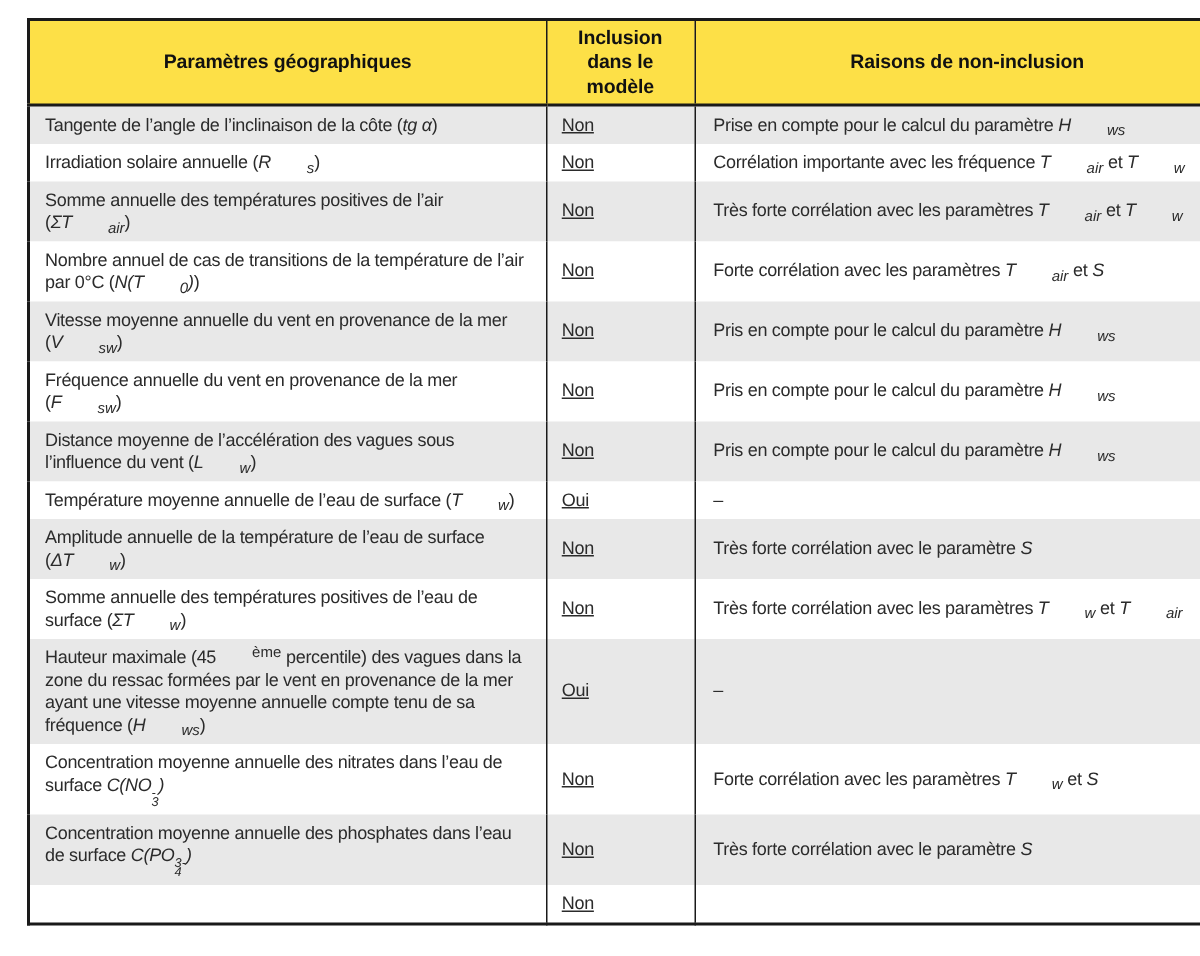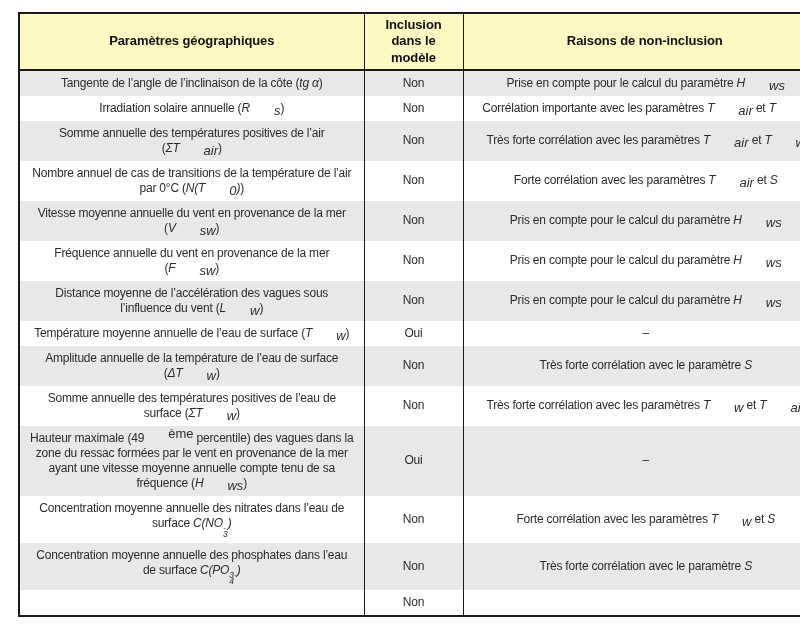--- a/index.html
+++ b/index.html
@@ -24,50 +24,49 @@
   }
   table.tbl {
     border-collapse: collapse;
     table-layout: fixed;
     width: 768px;
     border: 2px solid var(--border);
   }
   th, td {
     border-left: 1px solid var(--border);
     border-right: 1px solid var(--border);
-    text-align: center;
   }
   thead th {
     border-bottom: 2px solid var(--border);
     font-size: 13px;
     font-weight: bold;
     color: var(--header-text);
     text-align: center;
     padding: 3px 6px;
     line-height: 1.25;
     letter-spacing: -0.1px;
-    background: #fef9c3;
+    background: #fde047;
   }
   th.c1, td.c1 { width: 345px; }
   th.c2, td.c2 { width: 99px; }
   th.c3, td.c3 { width: 364px; }
   td {
     font-size: 12px;
     line-height: 1.25;
     letter-spacing: -0.2px;
     padding: 5px 10px;
     vertical-align: middle;
   }
-  td.c2 { text-align: center; }
+  td.c2 { text-align: left; text-decoration: underline; }
   td.c3 { padding-left: 12px; }
   tbody tr:nth-child(odd) td { background: var(--shade); }
   tbody tr:nth-child(even) td { background: #ffffff; }
   .it { font-style: italic; }
   sub, sup {
-    font-size: 13px;
+    font-size: 10px;
     letter-spacing: 0;
     line-height: 0;
     position: relative;
     vertical-align: baseline;
     padding-left: 24px;
   }
   sub { top: 3px; font-style: italic; }
   sup { top: -4px; }
   .stk {
     display: inline-flex;
@@ -95,21 +94,21 @@
     </thead>
     <tbody>
         <tr>
           <td class="c1"><span>Tangente de l’angle de l’inclinaison de la côte (</span><span class="it">tg α</span><span>)</span></td>
           <td class="c2">Non</td>
           <td class="c3"><span>Prise en compte pour le calcul du paramètre </span><span class="it">H</span><sub>ws</sub></td>
         </tr>
         <tr>
           <td class="c1"><span>Irradiation solaire annuelle (</span><span class="it">R</span><sub>s</sub><span>)</span></td>
           <td class="c2">Non</td>
-          <td class="c3"><span>Corrélation importante avec les paramètres </span><span class="it">T</span><sub>air</sub><span> et </span><span class="it">T</span><sub>w</sub></td>
+          <td class="c3"><span>Corrélation importante avec les fréquence </span><span class="it">T</span><sub>air</sub><span> et </span><span class="it">T</span><sub>w</sub></td>
         </tr>
         <tr>
           <td class="c1"><span>Somme annuelle des températures positives de l’air (</span><span class="it">ΣT</span><sub>air</sub><span>)</span></td>
           <td class="c2">Non</td>
           <td class="c3"><span>Très forte corrélation avec les paramètres </span><span class="it">T</span><sub>air</sub><span> et </span><span class="it">T</span><sub>w</sub></td>
         </tr>
         <tr>
           <td class="c1"><span>Nombre annuel de cas de transitions de la température de l’air par 0°C (</span><span class="it">N(T</span><sub>0</sub><span class="it">)</span><span>)</span></td>
           <td class="c2">Non</td>
           <td class="c3"><span>Forte corrélation avec les paramètres </span><span class="it">T</span><sub>air</sub><span> et </span><span class="it">S</span></td>
@@ -138,21 +137,21 @@
           <td class="c1"><span>Amplitude annuelle de la température de l’eau de surface (</span><span class="it">ΔT</span><sub>w</sub><span>)</span></td>
           <td class="c2">Non</td>
           <td class="c3"><span>Très forte corrélation avec le paramètre </span><span class="it">S</span></td>
         </tr>
         <tr>
           <td class="c1"><span>Somme annuelle des températures positives de l’eau de surface (</span><span class="it">ΣT</span><sub>w</sub><span>)</span></td>
           <td class="c2">Non</td>
           <td class="c3"><span>Très forte corrélation avec les paramètres </span><span class="it">T</span><sub>w</sub><span> et </span><span class="it">T</span><sub>air</sub></td>
         </tr>
         <tr>
-          <td class="c1"><span>Hauteur maximale (49</span><sup>ème</sup><span> percentile) des vagues dans la zone du ressac formées par le vent en provenance de la mer ayant une vitesse moyenne annuelle compte tenu de sa fréquence (</span><span class="it">H</span><sub>ws</sub><span>)</span></td>
+          <td class="c1"><span>Hauteur maximale (45</span><sup>ème</sup><span> percentile) des vagues dans la zone du ressac formées par le vent en provenance de la mer ayant une vitesse moyenne annuelle compte tenu de sa fréquence (</span><span class="it">H</span><sub>ws</sub><span>)</span></td>
           <td class="c2">Oui</td>
           <td class="c3"><span>–</span></td>
         </tr>
         <tr>
           <td class="c1"><span>Concentration moyenne annuelle des nitrates dans l’eau de surface </span><span class="it">C(NO</span><span class="stk">
               <span class="stk-t">-</span>
               <span class="stk-b">3</span>
             </span><span class="it">)</span></td>
           <td class="c2">Non</td>
           <td class="c3"><span>Forte corrélation avec les paramètres </span><span class="it">T</span><sub>w</sub><span> et </span><span class="it">S</span></td>

